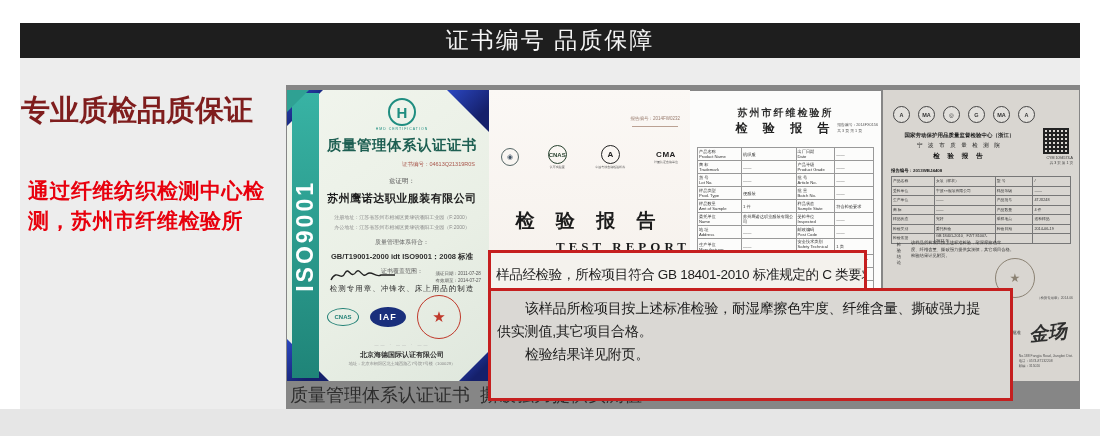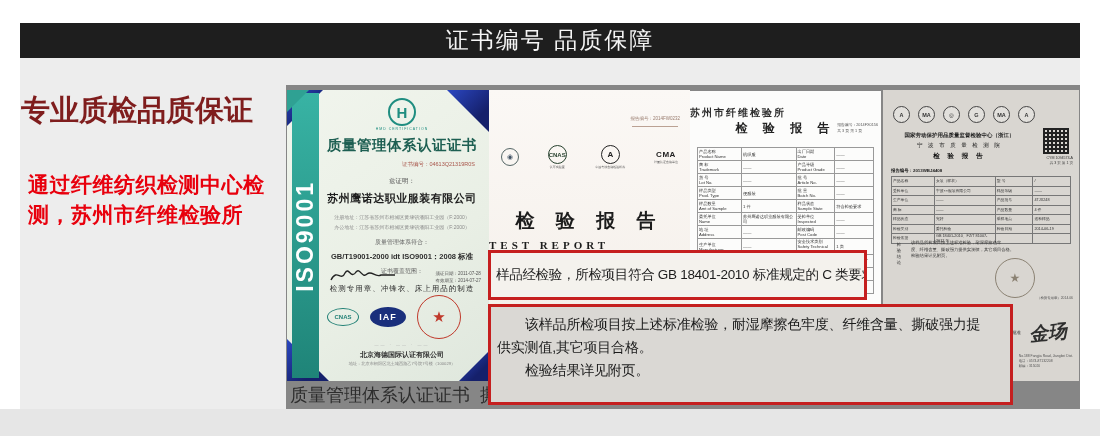--- a/index.html
+++ b/index.html
@@ -19,21 +19,21 @@
   
   .content-bg{position:absolute;left:20px;top:58px;width:1060px;height:351px;background:#ededed;}
   .bottom-strip{position:absolute;left:0;top:409px;width:1100px;height:27px;background:#e6e6e6;}
 
   
   .intro-heading{
     position:absolute;left:21px;top:91px;width:270px;
     font-size:29px;font-weight:bold;color:#7f1d1d;letter-spacing:0px;
   }
   .intro-desc{
-    position:absolute;left:28px;top:170px;width:250px;
+    position:absolute;left:28px;top:176px;width:250px;
     font-size:21px;font-weight:bold;color:#e8000d;line-height:30px;letter-spacing:0.5px;
   }
 
   
   .collage-backdrop{position:absolute;left:286px;top:85px;width:794px;height:324px;background:#868686;}
   .caption-left{position:absolute;left:290px;top:383px;font-size:18px;color:#2d2d2d;}
   .caption-right{position:absolute;left:480px;top:383px;font-size:18px;color:#2d2d2d;}
 
   
   .photo{position:absolute;top:90px;height:291px;overflow:hidden;}
@@ -91,26 +91,26 @@
   .mark .circ{width:16px;height:16px;border:1px solid #566;border-radius:50%;margin:0 auto;
     display:flex;align-items:center;justify-content:center;font-size:7px;color:#456;}
   .mark .circ2{width:17px;height:17px;border:1.2px solid #27412e;border-radius:50%;margin:0 auto;
     display:flex;align-items:center;justify-content:center;font-size:6px;font-weight:bold;color:#27412e;}
   .mark .circ3{width:17px;height:17px;border:1.2px solid #222;border-radius:50%;margin:0 auto;
     display:flex;align-items:center;justify-content:center;font-size:8px;font-weight:bold;color:#222;}
   .mark .cma{font-size:8px;font-weight:bold;color:#222;letter-spacing:0.5px;}
   .mark .sub{font-size:3px;color:#555;margin-top:1px;}
   .d2-title{position:absolute;top:118px;left:0;width:100%;text-align:center;
     font-size:19px;font-weight:bold;color:#1c1c1c;letter-spacing:8px;}
-  .d2-sub{position:absolute;top:149px;left:0;width:100%;text-align:left;
-    font-family:"Liberation Serif","DejaVu Serif",serif;font-size:11px;font-weight:bold;color:#1c1c1c;letter-spacing:4px;}
+  .d2-sub{position:absolute;top:149px;left:0;width:100%;text-align:right;
+    font-family:"Liberation Serif","DejaVu Serif",serif;font-size:13px;font-weight:bold;color:#1c1c1c;letter-spacing:4px;}
 
   
   #doc3{left:690px;top:91px;width:191px;background:#fcfcfb;}
-  .d3-org{position:absolute;top:15px;left:0;width:100%;font-size:10px;font-weight:bold;color:#2e2e2e;letter-spacing:2px;}
+  .d3-org{position:absolute;top:15px;left:0;width:100%;text-align:center;font-size:10px;font-weight:bold;color:#2e2e2e;letter-spacing:2px;}
   .d3-title{position:absolute;top:29px;left:0;width:100%;text-align:center;font-size:12px;font-weight:bold;color:#222;letter-spacing:6px;}
   .d3-meta{position:absolute;top:32px;right:3px;font-size:3.8px;color:#555;line-height:5.5px;text-align:left;}
   .d3-table{position:absolute;top:56px;left:7px;right:7px;}
   table{border-collapse:collapse;width:100%;table-layout:fixed;}
   td{border:0.5px solid #999;padding:0 1px;overflow:hidden;white-space:pre-line;color:#333;vertical-align:middle;}
   .d3-table td{font-size:4.2px;line-height:5px;height:12px;}
 
   
   #doc4{left:883px;width:196px;background:#d9d6d1;}
   .d4-logos{position:absolute;top:16px;left:10px;right:44px;display:flex;justify-content:space-between;align-items:center;}
@@ -137,23 +137,23 @@
   .d4-addr{position:absolute;right:6px;top:264px;font-size:3.4px;color:#555;text-align:left;line-height:5px;}
 
   
   .overlay-box1{
     position:absolute;left:488px;top:250px;width:368px;height:44px;z-index:10;
     border:3px solid #c51f1f;background:#f4f2ed;overflow:hidden;
     display:flex;align-items:center;
     font-size:13.5px;letter-spacing:-0.3px;color:#1c1c1c;padding-left:5px;white-space:nowrap;
   }
   .overlay-box2{
-    position:absolute;left:488px;top:304px;width:509px;height:85px;z-index:10;
+    position:absolute;left:488px;top:288px;width:509px;height:85px;z-index:10;
     border:3px solid #c51f1f;background:#dad8d4;overflow:hidden;
-    font-size:14px;color:#1b1b1b;line-height:23px;padding:6px 4px 4px 6px;letter-spacing:-0.2px;
+    font-size:14px;color:#1b1b1b;line-height:23px;padding:6px 4px 16px 6px;letter-spacing:-0.2px;
   }
   .overlay-box2 .ln1{text-indent:2em;white-space:nowrap;}
   .overlay-box2 .ln2{white-space:nowrap;}
   .overlay-box2 .ln3{text-indent:2em;white-space:nowrap;}
 </style>
 </head>
 <body>
 
 <div class="banner">
   <span>证书编号 品质保障</span>

